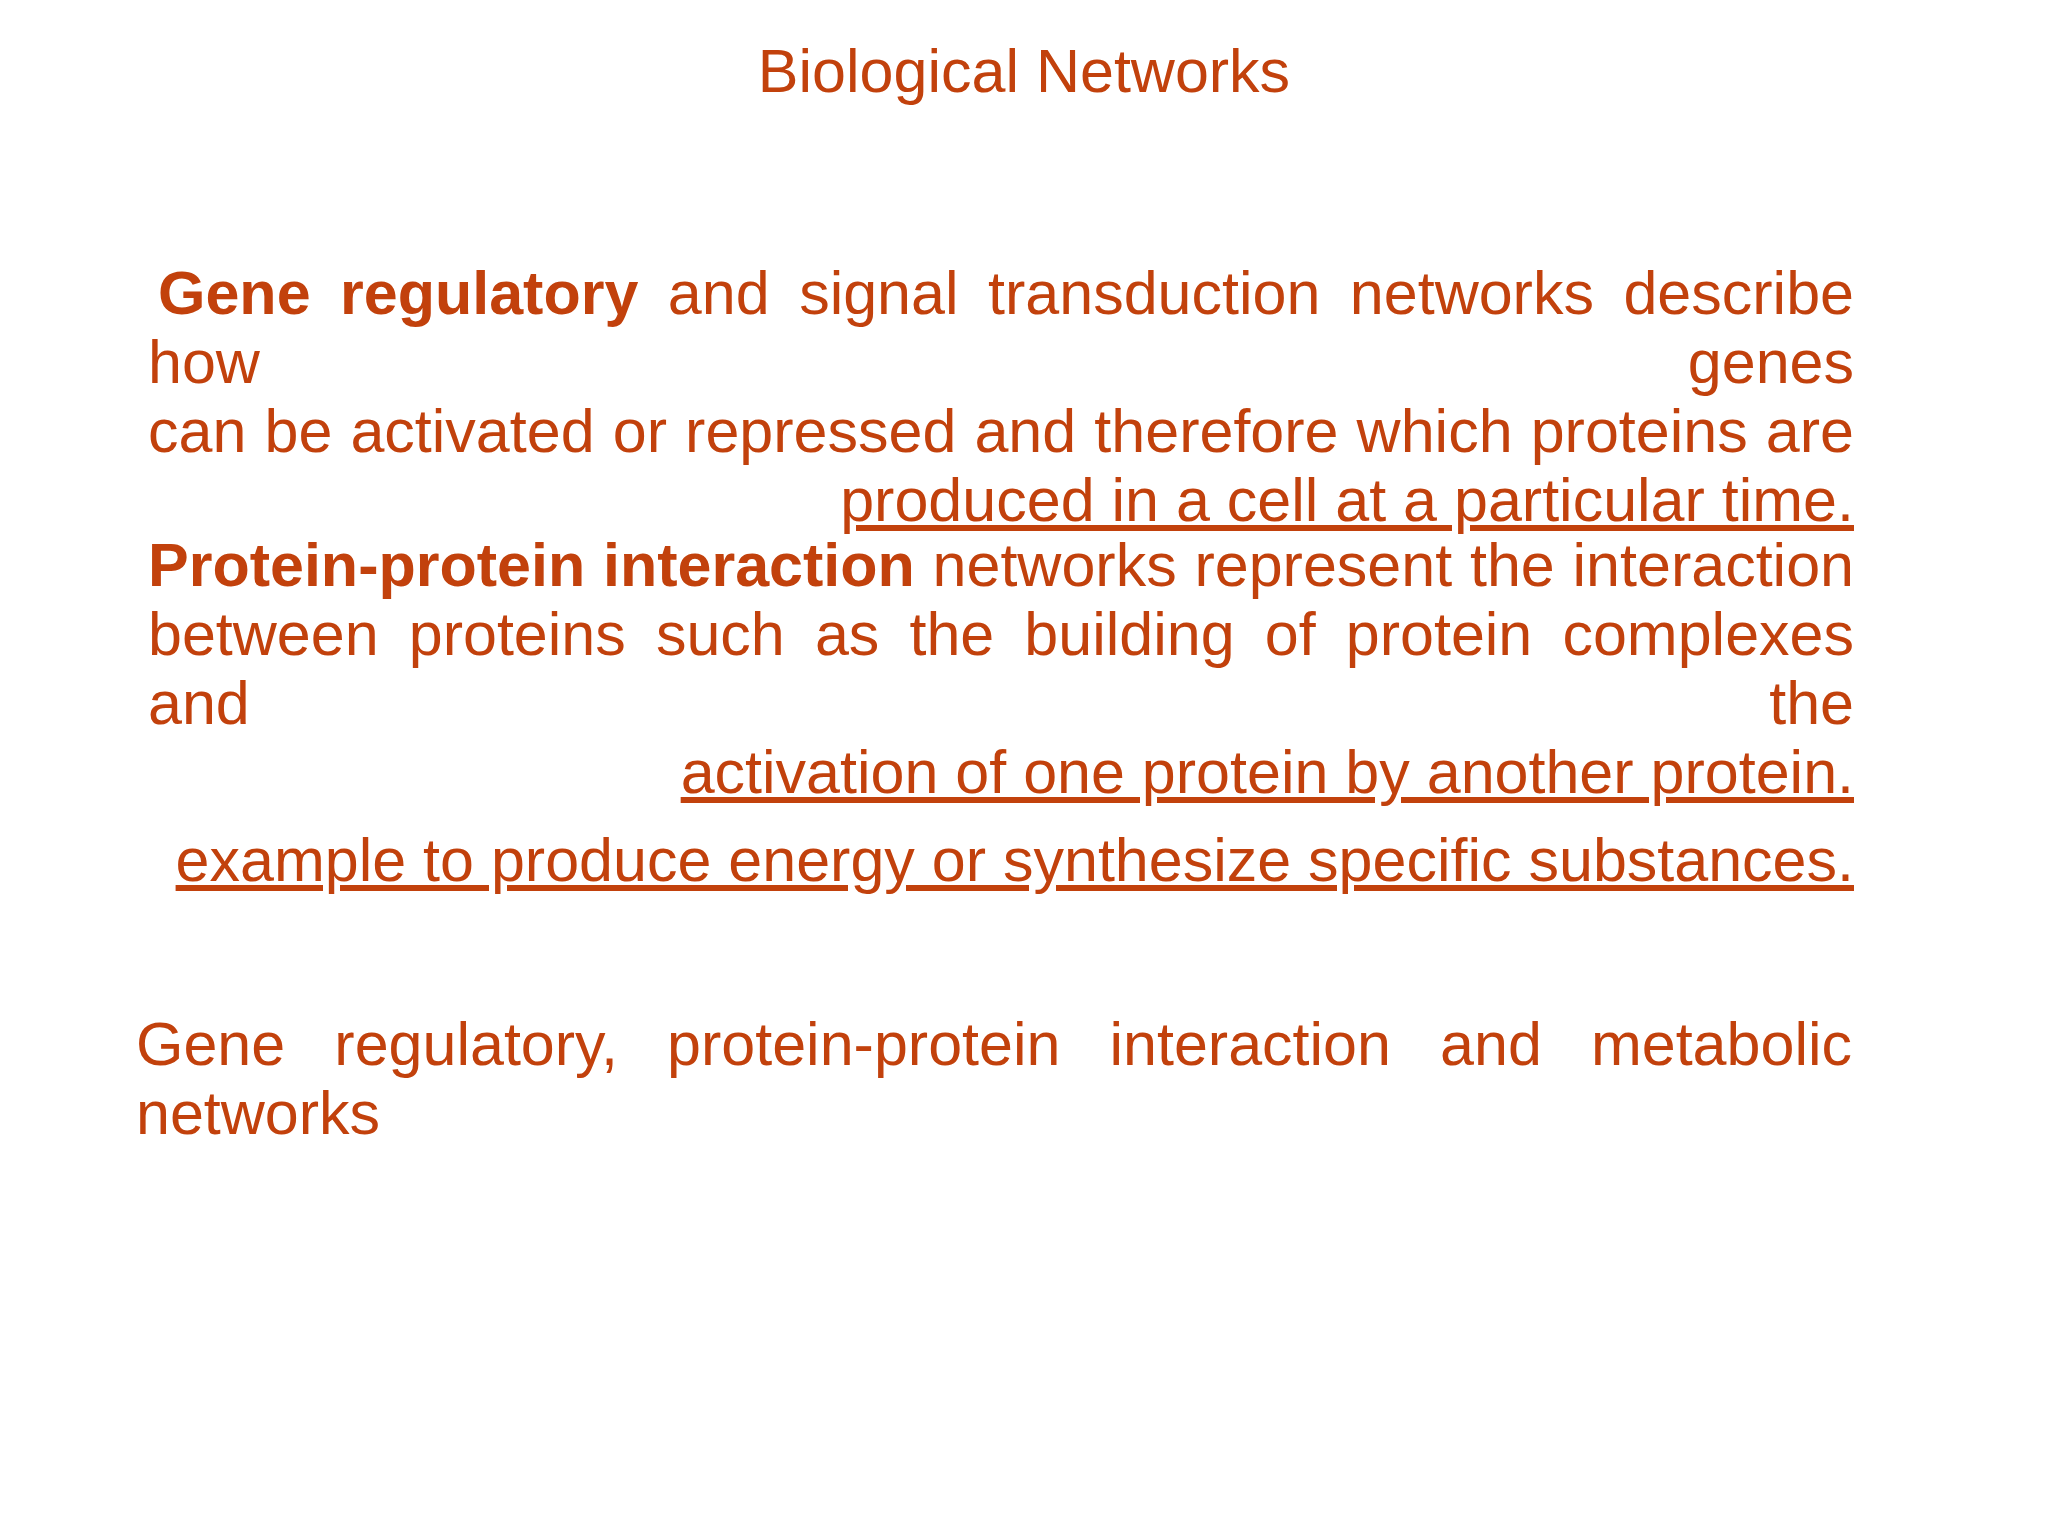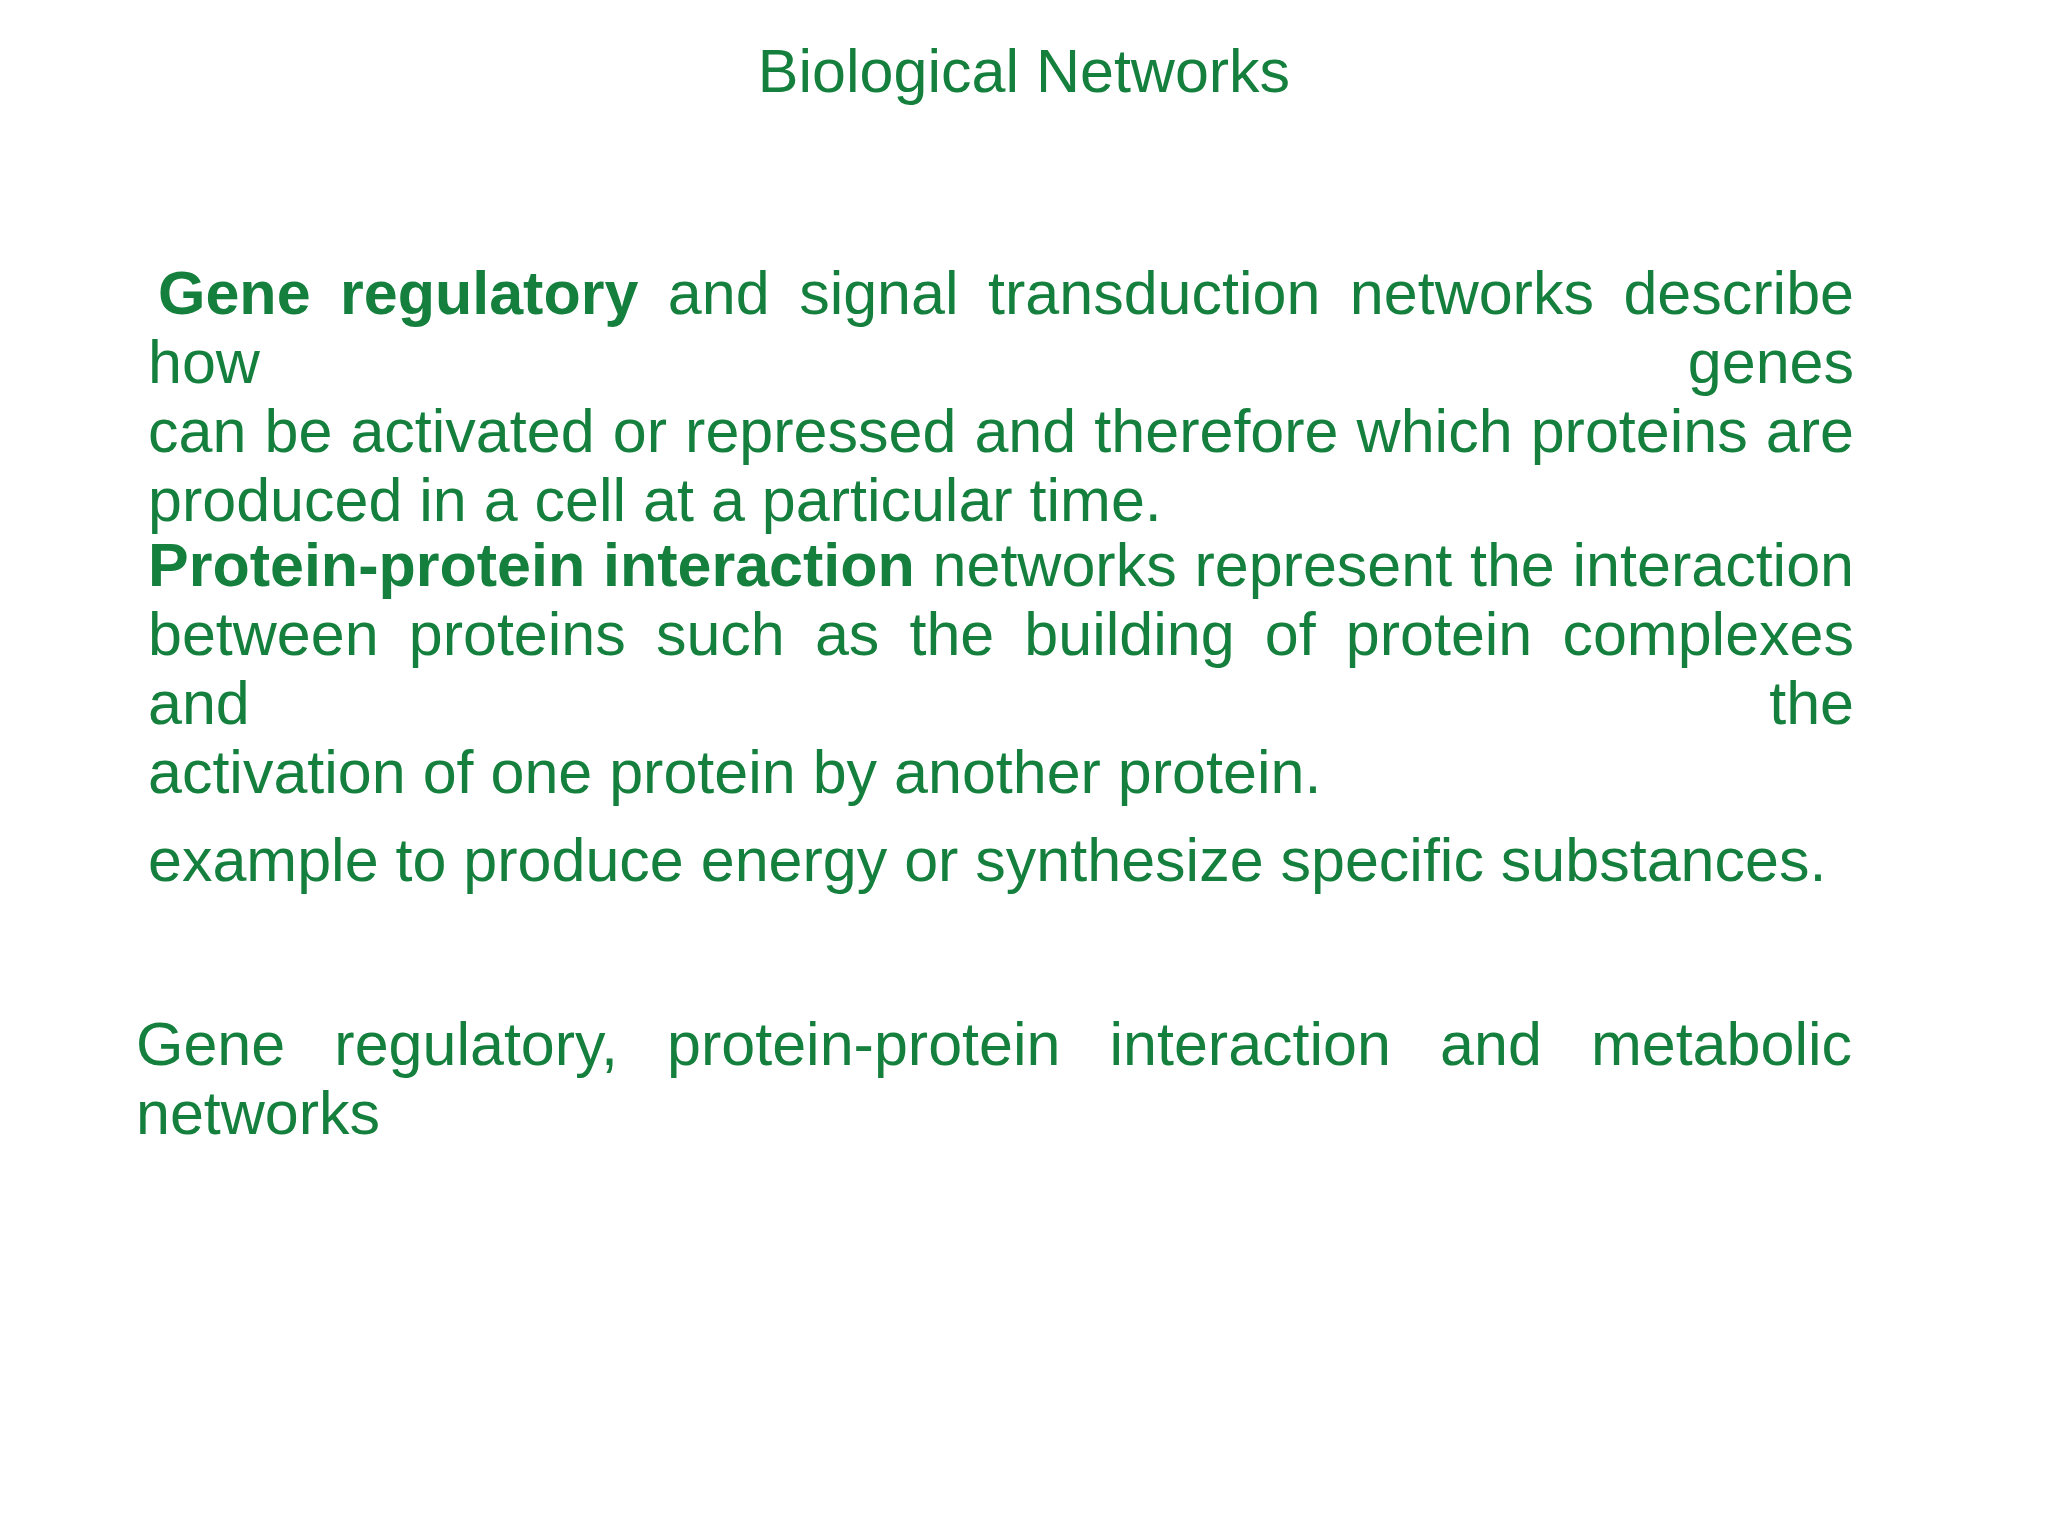--- a/index.html
+++ b/index.html
@@ -7,21 +7,21 @@
     padding: 0;
     background: #ffffff;
   }
   .slide {
     position: relative;
     width: 2048px;
     height: 1536px;
     background: #ffffff;
     overflow: hidden;
     font-family: "Liberation Sans", "DejaVu Sans", sans-serif;
-    color: #15803d;
+    color: #c2410c;
   }
   .title {
     position: absolute;
     top: 36px;
     left: 0;
     width: 100%;
     margin: 0;
     text-align: center;
     font-size: 61px;
     font-weight: 400;
@@ -37,22 +37,23 @@
   .p2 { left: 148px; width: 1706px; top: 531px; }
   .p3 { left: 148px; width: 1706px; top: 826px; }
   .p4 { left: 136px; width: 1716px; top: 1010px; }
   .line {
     text-align: justify;
   }
   .jline {
     text-align-last: justify;
   }
   .last {
-    text-align: left;
+    text-align: right;
     text-align-last: auto;
+    text-decoration: underline;
   }
   .indent {
     text-indent: 10px;
   }
   .b {
     font-weight: 700;
   }
 </style>
 </head>
 <body>

